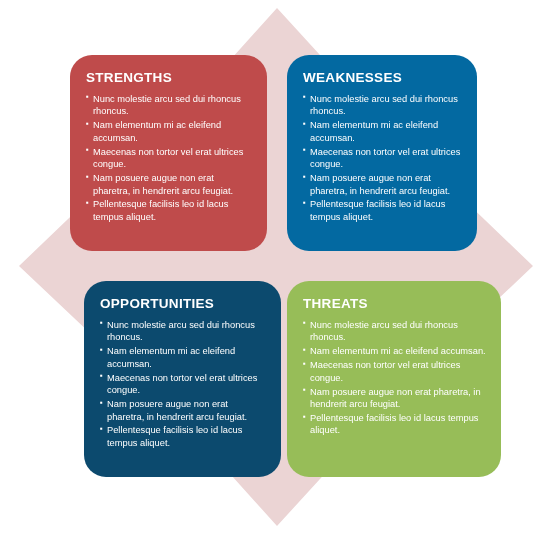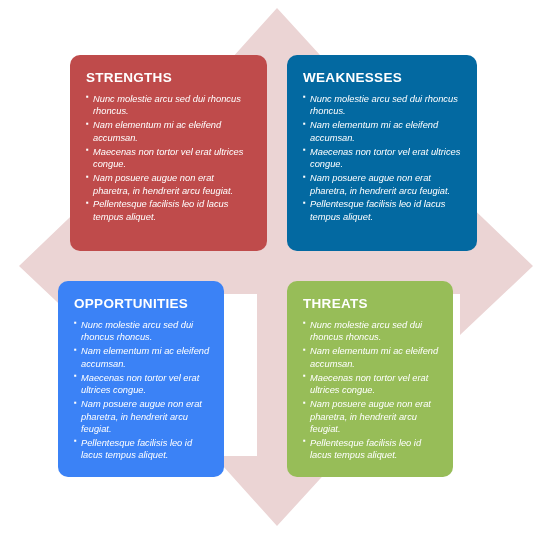--- a/index.html
+++ b/index.html
@@ -19,44 +19,43 @@
   }
   .arrow-layer {
     position: absolute;
     left: 0;
     top: 0;
     width: 547px;
     height: 533px;
   }
   .quadrant {
     position: absolute;
-    border-radius: 10px;
+    border-radius: 22px;
     box-sizing: border-box;
     padding: 16px 14px 14px 16px;
     color: #ffffff;
     overflow: hidden;
   }
   .q-strengths   { left: 70px;  top: 55px;  width: 197px; height: 196px; background: #bf4b4b; }
   .q-weaknesses  { left: 287px; top: 55px;  width: 190px; height: 196px; background: #0369a1; }
-  .q-opportunities { left: 58px;  top: 281px; width: 166px; height: 196px; background: #3b82f6; }
-  .q-threats     { left: 287px; top: 281px; width: 166px; height: 196px; background: #97bd58; }
+  .q-opportunities { left: 84px;  top: 281px; width: 197px; height: 196px; background: #0c4a6e; }
+  .q-threats     { left: 287px; top: 281px; width: 214px; height: 196px; background: #97bd58; }
 
   .quad-title {
     font-size: 13.5px;
     font-weight: bold;
     letter-spacing: 0.3px;
     margin: 0 0 7px 0;
     color: #ffffff;
     line-height: 1.1;
   }
   .bullet-list {
     list-style: none;
     margin: 0;
     padding: 0;
-    font-style: italic;
   }
   .bullet-item {
     position: relative;
     font-size: 9.3px;
     line-height: 1.34;
     color: #ffffff;
     padding-left: 7px;
     margin-bottom: 1.5px;
   }
   .bullet-item::before {

